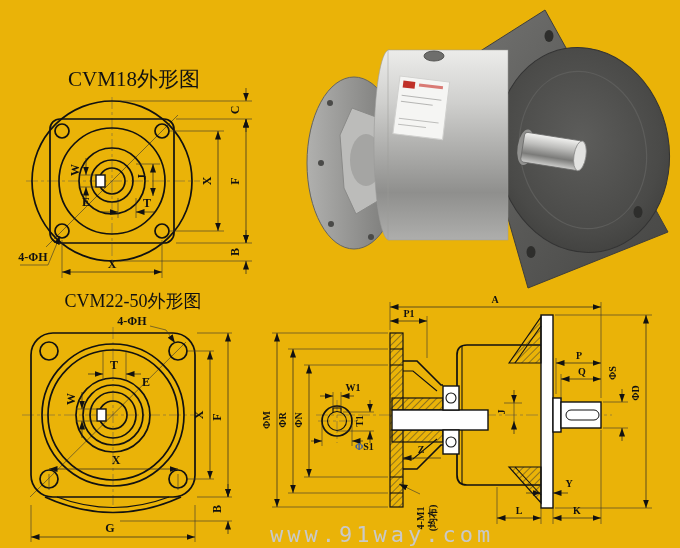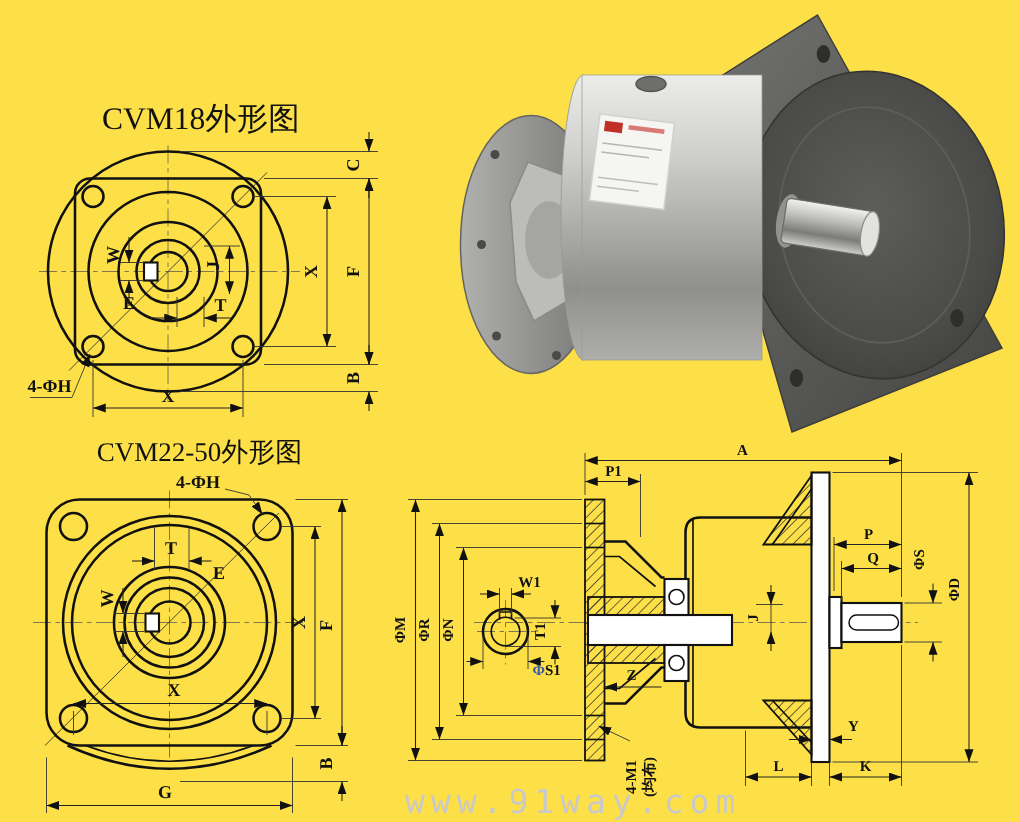--- a/index.html
+++ b/index.html
@@ -1,16 +1,16 @@
 <!DOCTYPE html>
 <html><head>
 <meta charset="utf-8">
 <style>
   html,body{margin:0;padding:0;background:#fff;}
-  #canvas{position:relative;width:680px;height:548px;background:#fde047;overflow:hidden;
+  #canvas{position:relative;width:680px;height:548px;background:#eab308;overflow:hidden;
           font-family:"Liberation Serif","DejaVu Serif",serif;}
   svg{display:block}
   .t1{font:21px "Liberation Serif",serif;fill:#111}
   .t2{font:18px "Liberation Serif",serif;fill:#111}
   .lb{font:bold 12px "Liberation Serif",serif;fill:#111}
   .ls{font:bold 10px "Liberation Serif",serif;fill:#111}
   .wm{font:22px "DejaVu Sans Mono",monospace;fill:#c9c9c9;letter-spacing:4px}
   .out{fill:none;stroke:#111;stroke-width:1.7}
   .o2{fill:none;stroke:#111;stroke-width:1.1}
   .thin{fill:none;stroke:#333;stroke-width:.6}

